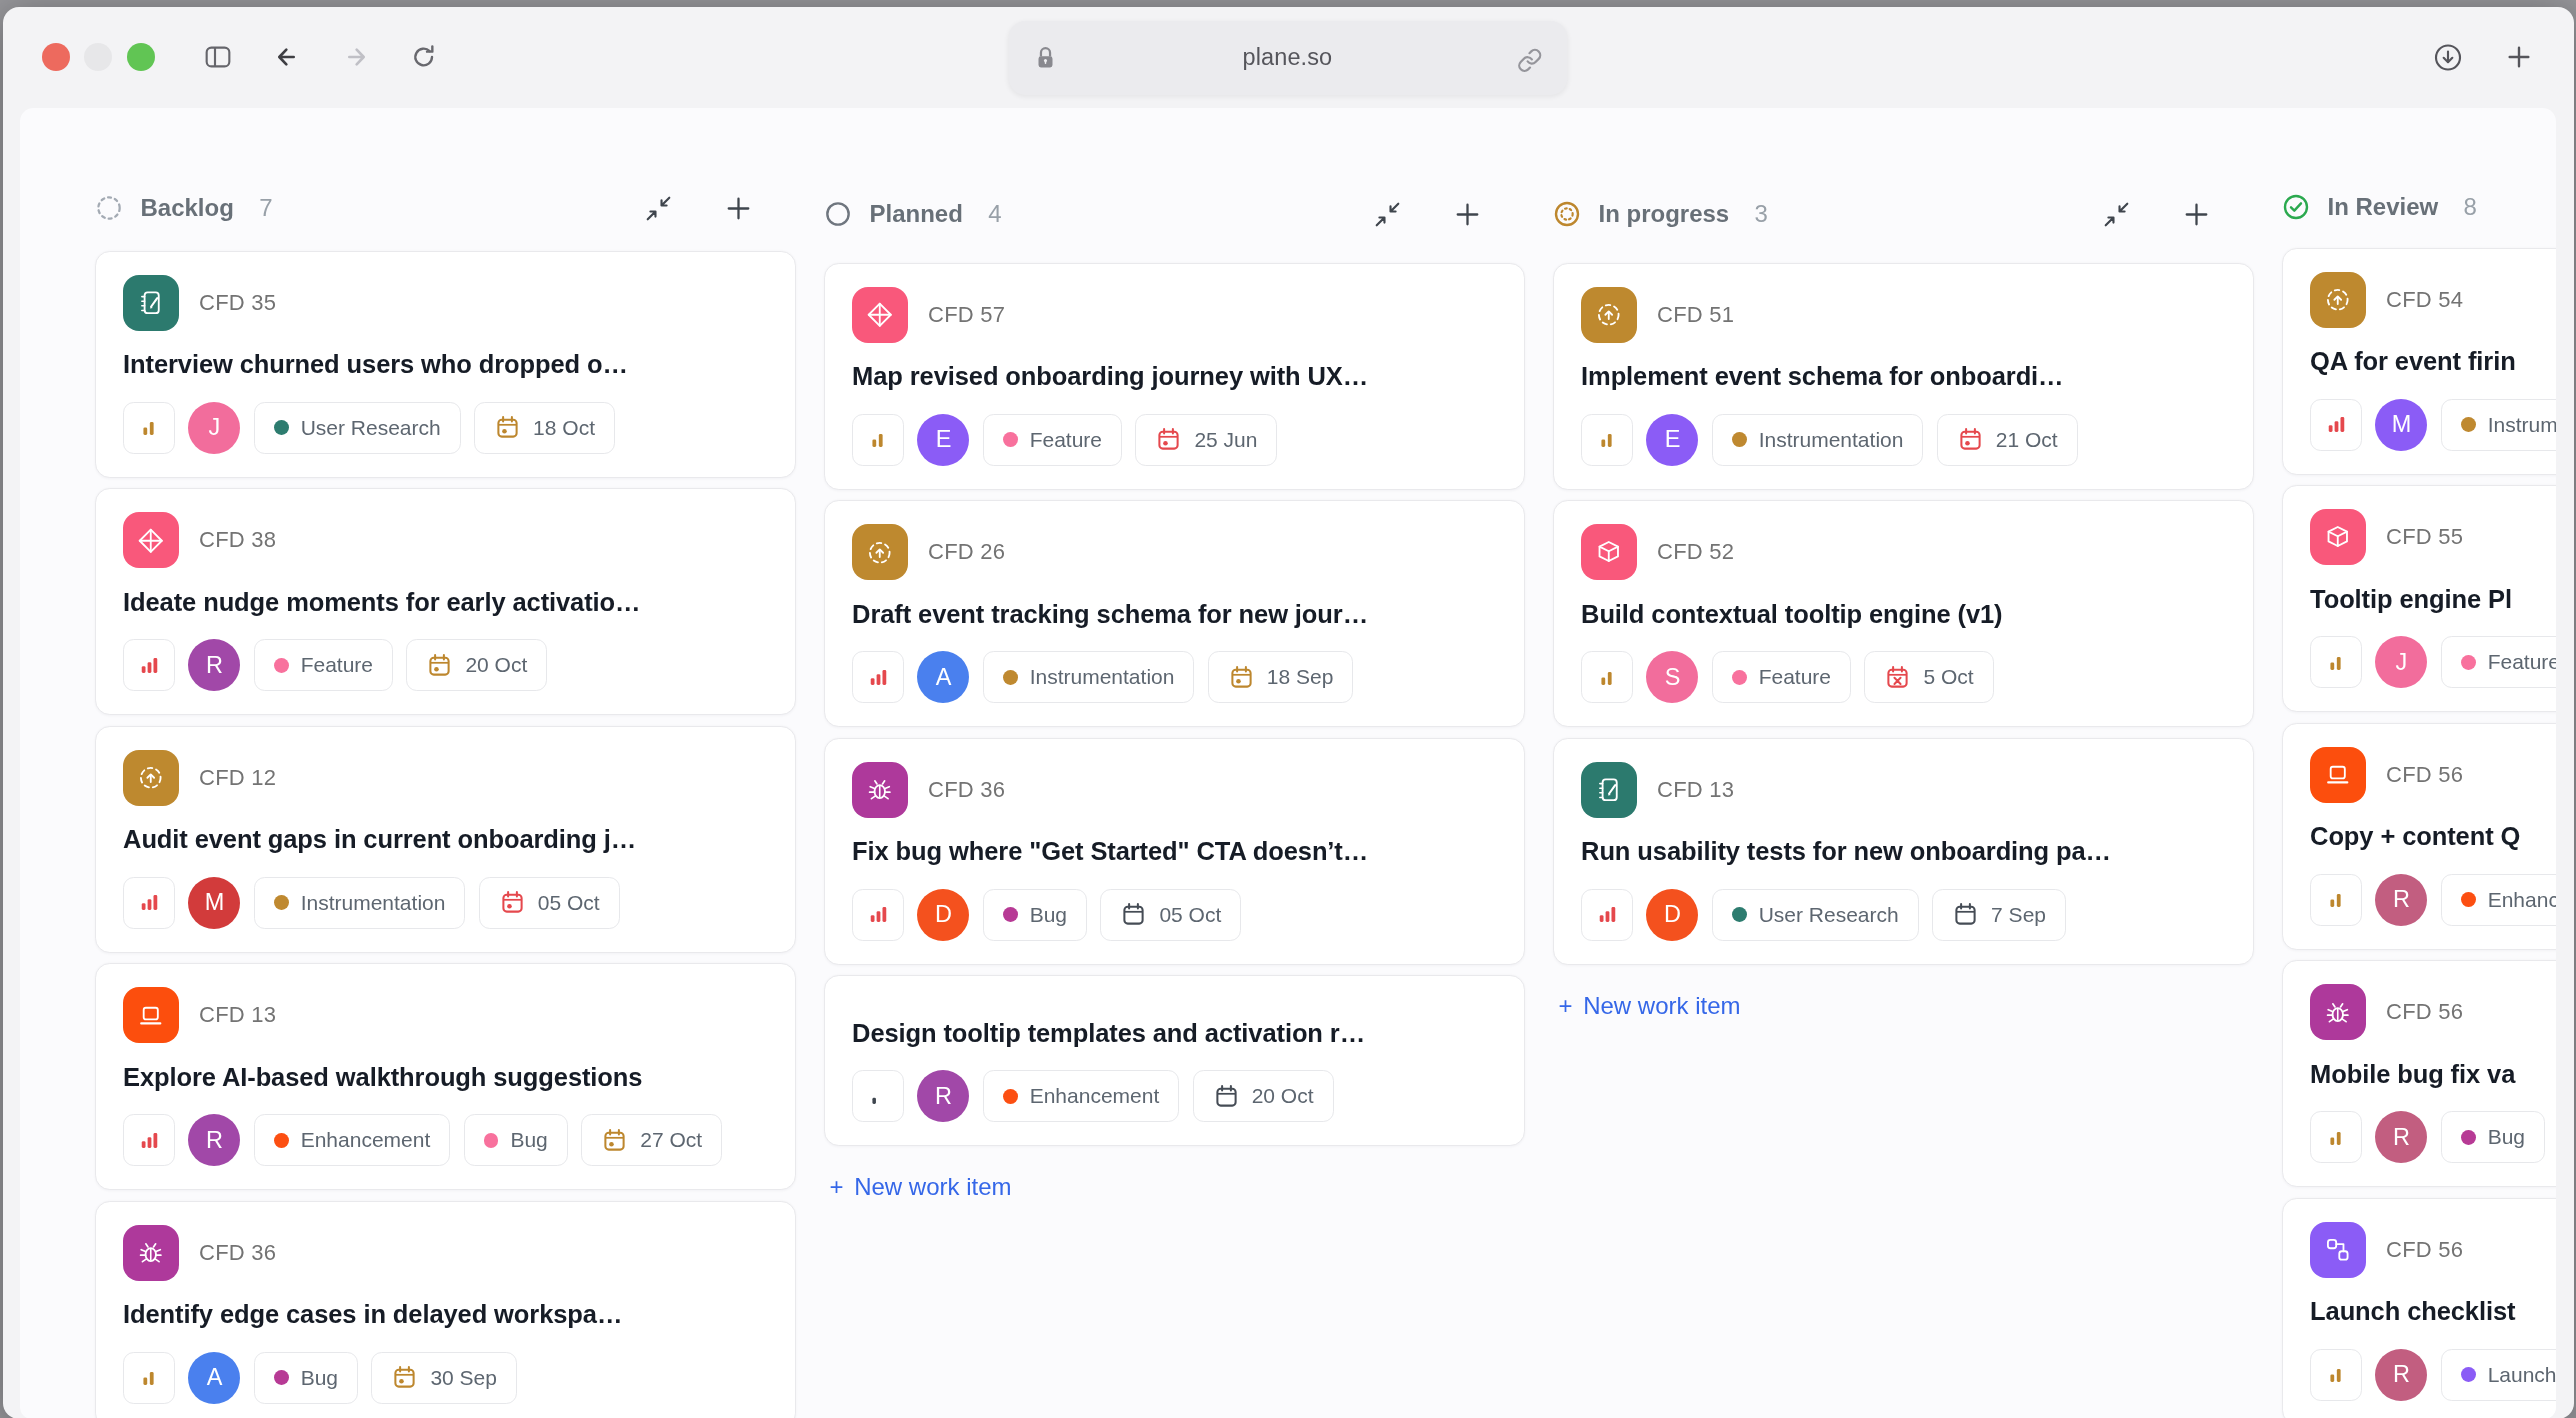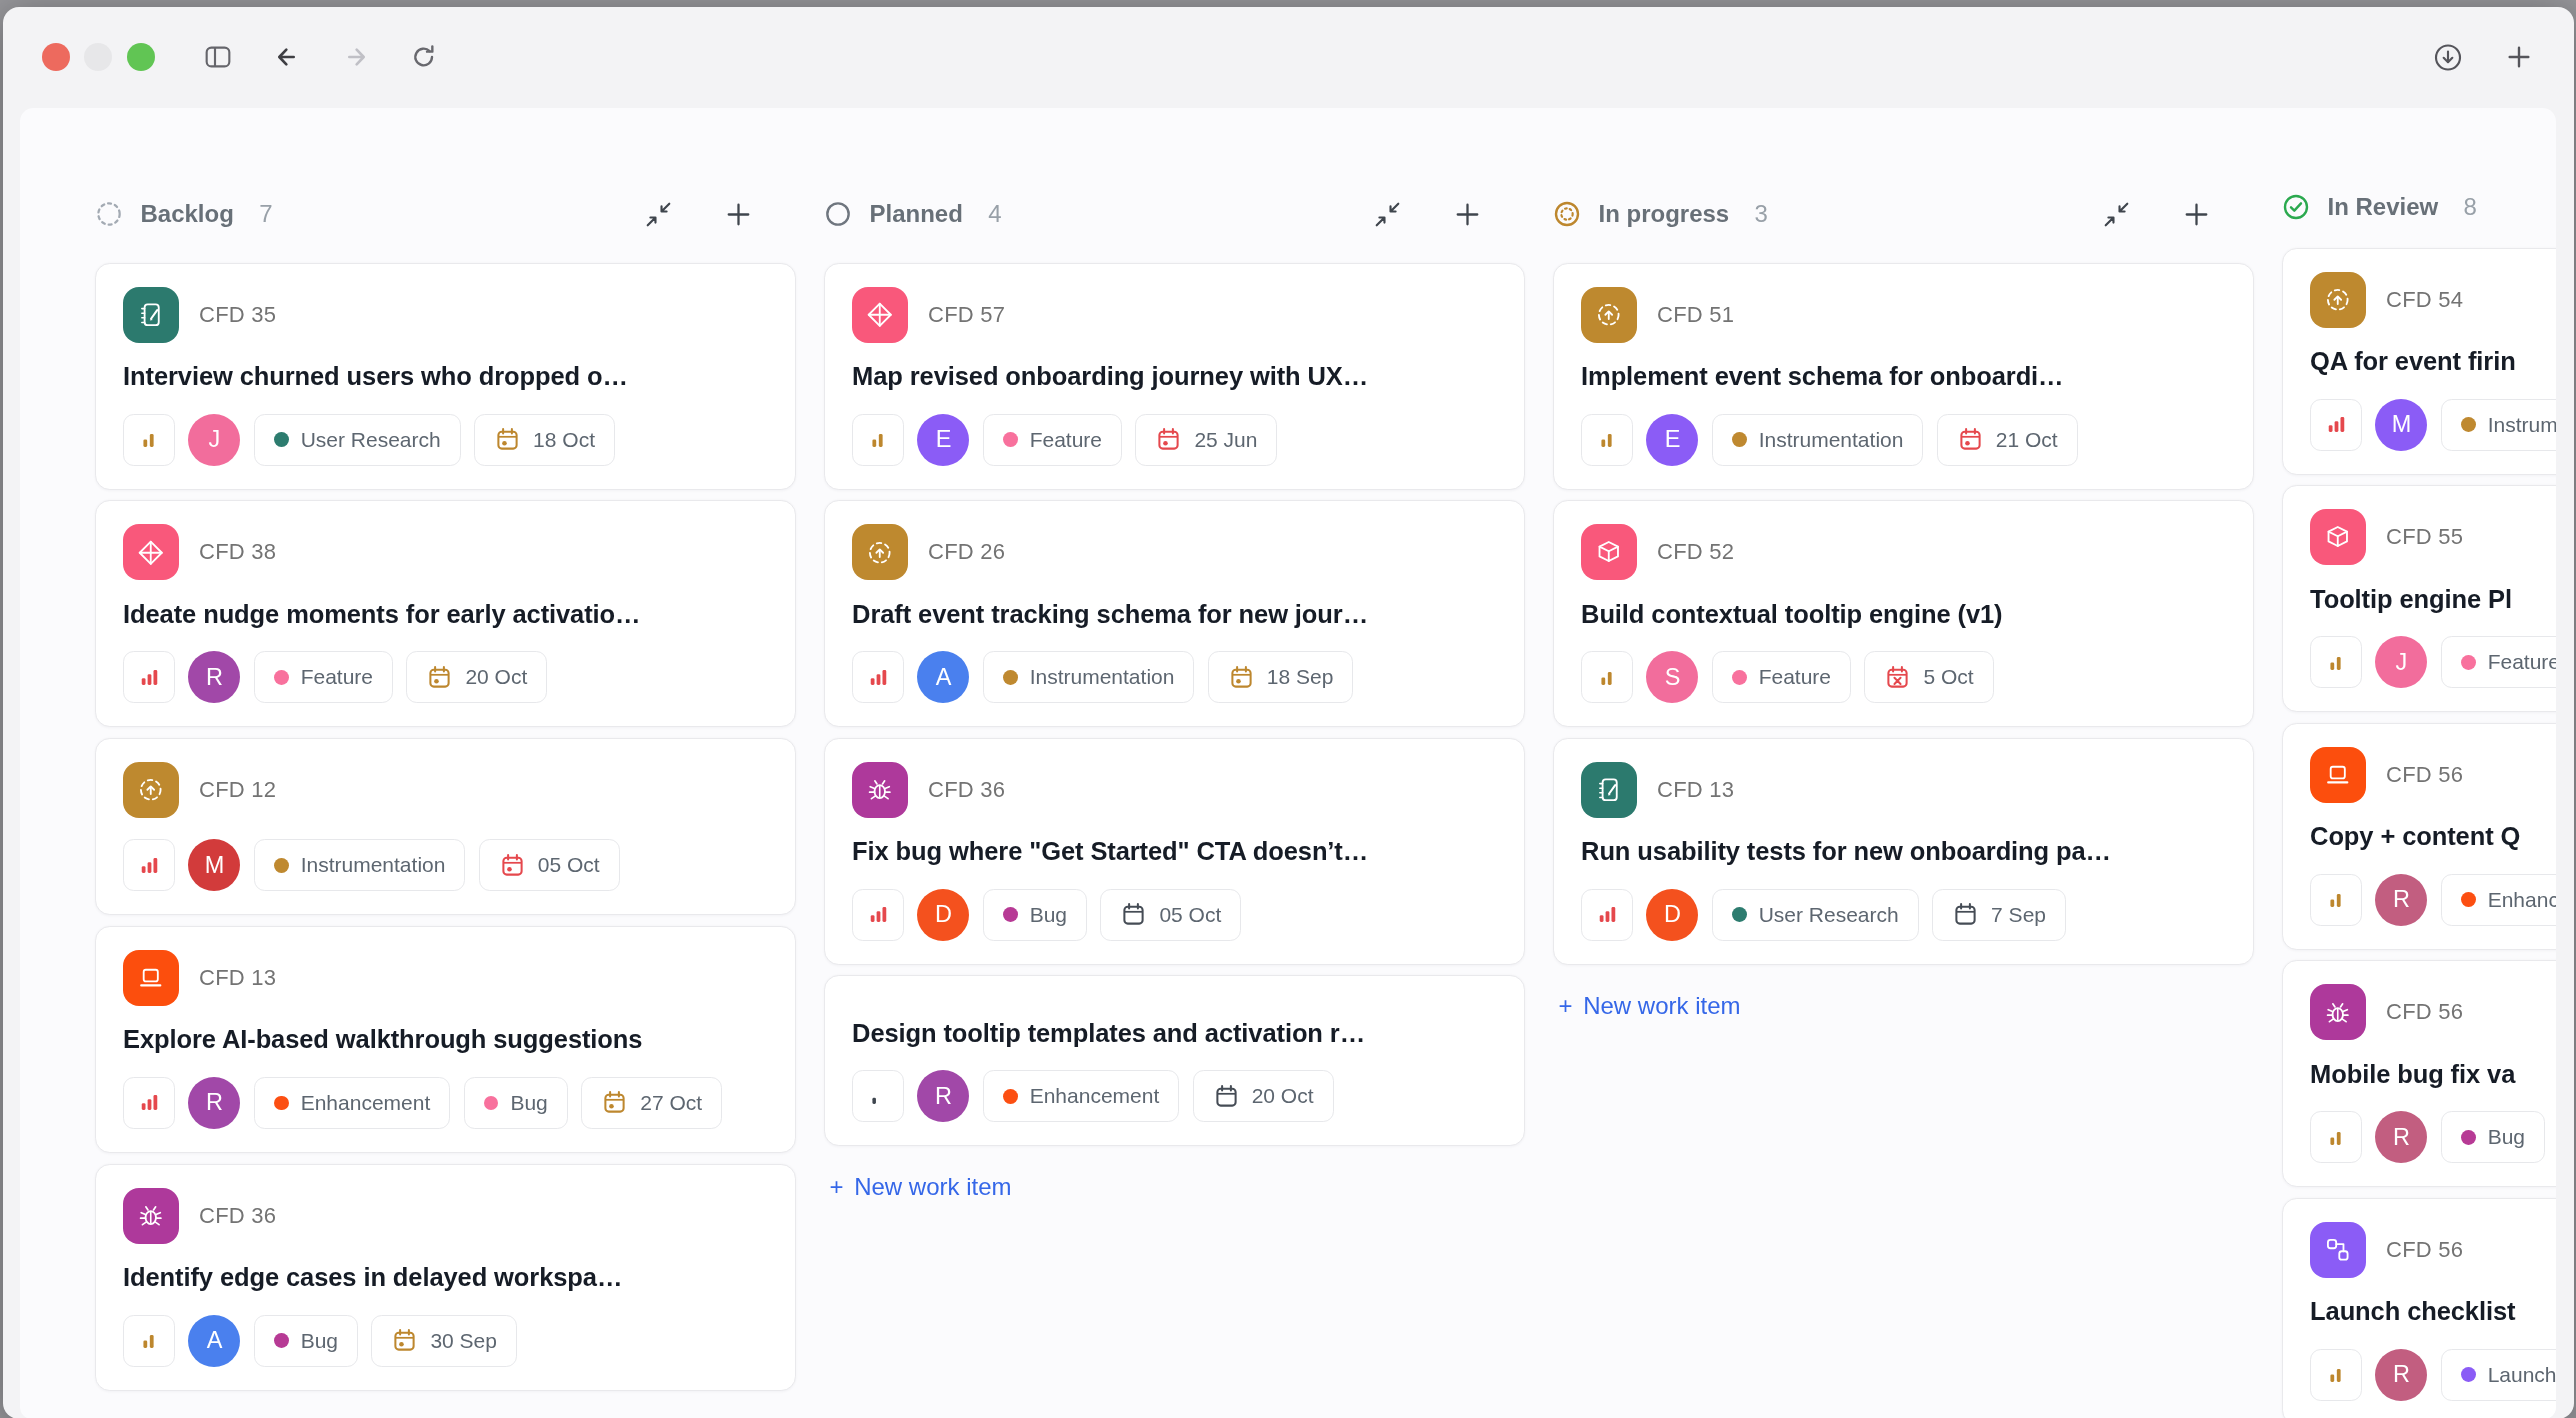--- a/index.html
+++ b/index.html
@@ -88,20 +88,37 @@
             <path d="M25 13 L35.5 24 L25 35" stroke="#C0C0C6" stroke-width="4" stroke-linecap="round" stroke-linejoin="round"></path>
           </svg>
         </span>
       <span class="tbtn" id="i-reload">
           <svg width="34" height="34" viewBox="0 0 48 48" fill="none" xmlns="http://www.w3.org/2000/svg">
             <path d="M34.5 24 a12.5 12.5 0 1 1 -3.6-8.8" stroke="#68686E" stroke-width="3.6" stroke-linecap="round"></path>
             <path d="M35 8 V16 H27" stroke="#68686E" stroke-width="3.6" stroke-linecap="round" stroke-linejoin="round"></path>
           </svg>
         </span>
     </div>
+    <div class="urlbar">
+      <span id="i-lock" style="display:flex;">
+          <svg width="28" height="28" viewBox="0 0 40 40" fill="none" xmlns="http://www.w3.org/2000/svg">
+            <path d="M13.5 18 V12.5 a6.5 6.5 0 0 1 13 0 V18" stroke="#89898F" stroke-width="3.2"></path>
+            <rect x="10" y="17.5" width="20" height="16" rx="3.5" fill="#89898F"></rect>
+            <circle cx="20" cy="23.5" r="2.2" fill="#EFEFF2"></circle>
+            <path d="M20 24 v3.4" stroke="#EFEFF2" stroke-width="2.2" stroke-linecap="round"></path>
+          </svg>
+        </span>
+      <span class="url-text">plane.so</span>
+      <span id="i-link" style="display:flex;">
+          <svg width="29.5" height="29.5" viewBox="0 0 28 28" fill="none" xmlns="http://www.w3.org/2000/svg">
+            <path d="M10 13a5 5 0 0 0 7.54.54l3-3a5 5 0 0 0-7.07-7.07l-1.72 1.71" stroke="#95959B" stroke-width="2.1" stroke-linecap="round" stroke-linejoin="round" transform="translate(1.5 4.5)"></path>
+            <path d="M14 11a5 5 0 0 0-7.54-.54l-3 3a5 5 0 0 0 7.07 7.07l1.71-1.71" stroke="#95959B" stroke-width="2.1" stroke-linecap="round" stroke-linejoin="round" transform="translate(1.5 4.5)"></path>
+          </svg>
+        </span>
+    </div>
     <div class="right-group">
       <span class="tbtn" id="i-download">
           <svg width="35" height="35" viewBox="0 0 48 48" fill="none" xmlns="http://www.w3.org/2000/svg">
             <circle cx="24" cy="24" r="18" stroke="#55555B" stroke-width="3.2"></circle>
             <path d="M24 15 V30 M17.5 24.5 L24 31 L30.5 24.5" stroke="#55555B" stroke-width="3.2" stroke-linecap="round" stroke-linejoin="round"></path>
           </svg>
         </span>
       <span class="tbtn" id="i-newtab">
           <svg width="32" height="32" viewBox="0 0 48 48" fill="none" xmlns="http://www.w3.org/2000/svg">
             <path d="M24 10 V38 M10 24 H38" stroke="#55555B" stroke-width="3.6" stroke-linecap="round"></path>
@@ -218,20 +235,21 @@
               <div class="id-row">
                 <span class="proj-icon" style="background: rgb(190, 137, 47);">
                   <svg width="29.5" height="29.5" viewBox="0 0 48 48" fill="none" xmlns="http://www.w3.org/2000/svg">
                     <circle cx="24" cy="24" r="16" stroke="#fff" stroke-width="3" stroke-linecap="round" stroke-linejoin="round" stroke-dasharray="7.5 6.5"></circle>
                     <path d="M24 31 V19.5" stroke="#fff" stroke-width="3" stroke-linecap="round" stroke-linejoin="round"></path>
                     <path d="M18.5 24 L24 18.5 L29.5 24" stroke="#fff" stroke-width="3" stroke-linecap="round" stroke-linejoin="round"></path>
                   </svg>
                 </span>
                 <span class="card-id">CFD 12</span>
               </div>
+              <h3 class="card-title">Audit event gaps in current onboarding j…</h3>
               <div class="chip-row">
                 <span class="chip chip-sq">
                   <span style="display:flex">
                     <svg width="27" height="27" viewBox="0 0 40 40" fill="none" xmlns="http://www.w3.org/2000/svg">
                       <rect x="8.5" y="21" width="5.6" height="10" rx="2" fill="#E5484D"></rect>
                       <rect x="17.2" y="15" width="5.6" height="16" rx="2" fill="#E5484D"></rect>
                       <rect x="25.9" y="9" width="5.6" height="22" rx="2" fill="#E5484D"></rect>
                     </svg>
                   </span>
                 </span>

